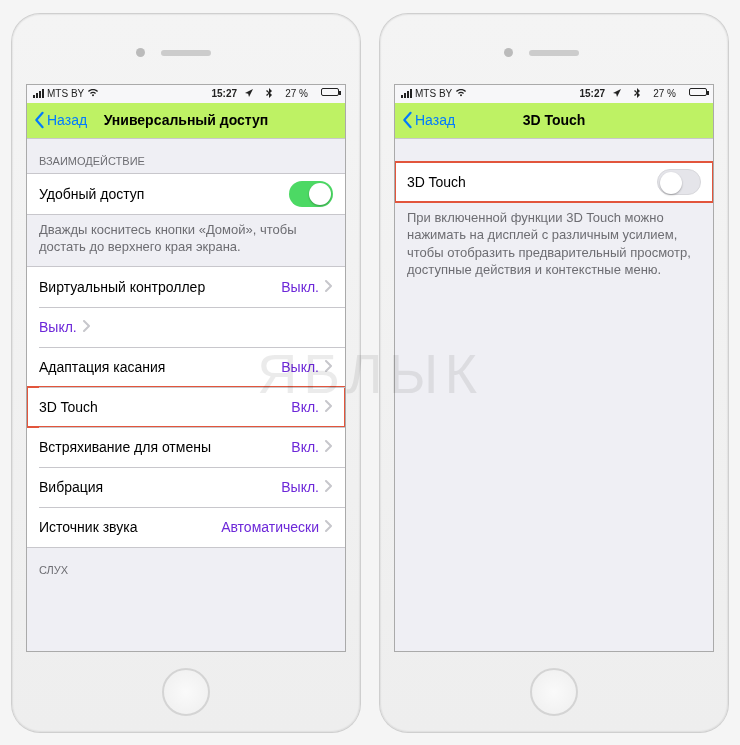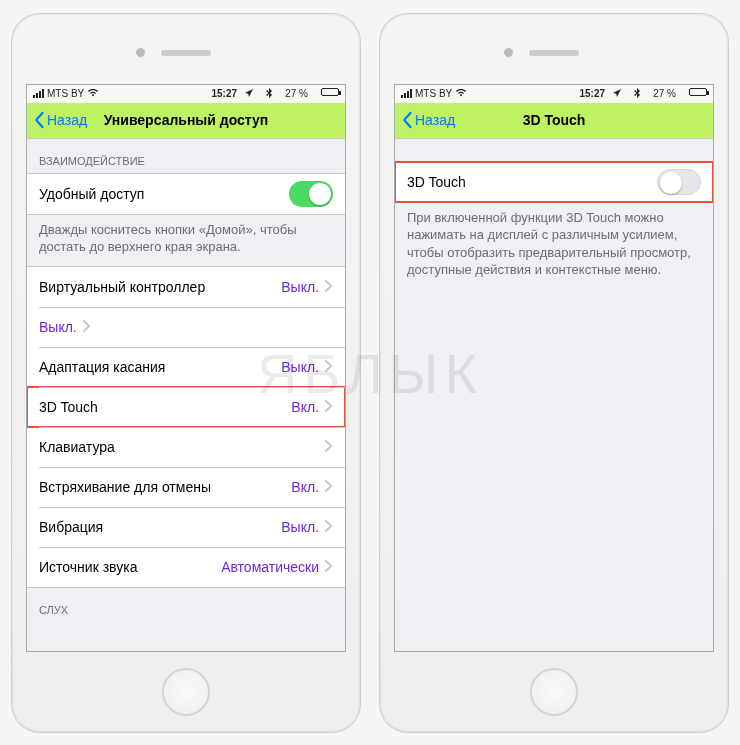--- a/index.html
+++ b/index.html
@@ -218,26 +218,20 @@
               </svg></span>
           </div>
           <div class="cell highlight">
             <div class="label">3D Touch</div>
             <div class="value">Вкл.</div>
             <span class="chev"><svg viewBox="0 0 8 12">
                 <path d="M1 1l5 5-5 5" stroke="#c7c7cc" stroke-width="2" fill="none" stroke-linecap="round" stroke-linejoin="round"></path>
               </svg></span>
           </div>
           <div class="cell">
-            <div class="label">Клавиатура</div>
-            <span class="chev"><svg viewBox="0 0 8 12">
-                <path d="M1 1l5 5-5 5" stroke="#c7c7cc" stroke-width="2" fill="none" stroke-linecap="round" stroke-linejoin="round"></path>
-              </svg></span>
-          </div>
-          <div class="cell">
             <div class="label">Встряхивание для отмены</div>
             <div class="value">Вкл.</div>
             <span class="chev"><svg viewBox="0 0 8 12">
                 <path d="M1 1l5 5-5 5" stroke="#c7c7cc" stroke-width="2" fill="none" stroke-linecap="round" stroke-linejoin="round"></path>
               </svg></span>
           </div>
           <div class="cell">
             <div class="label">Вибрация</div>
             <div class="value">Выкл.</div>
             <span class="chev"><svg viewBox="0 0 8 12">

